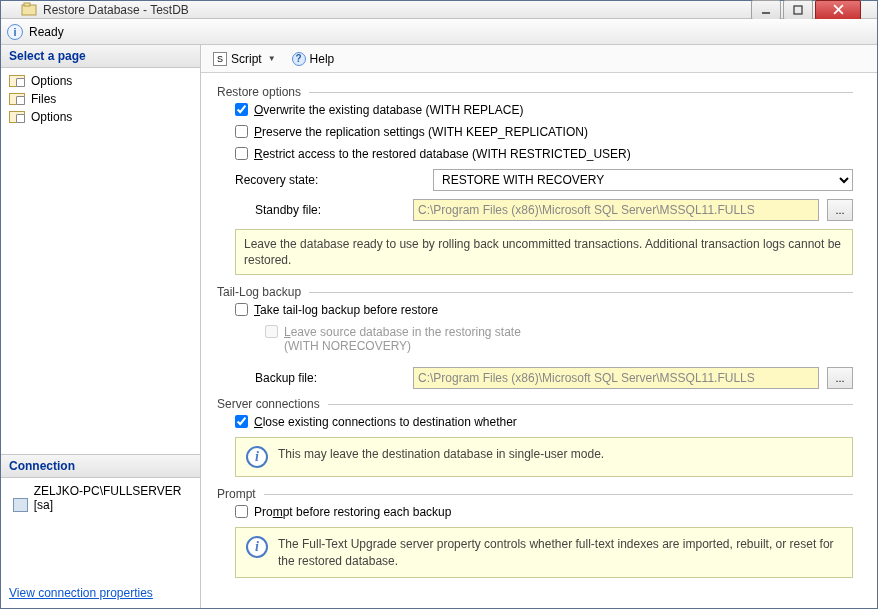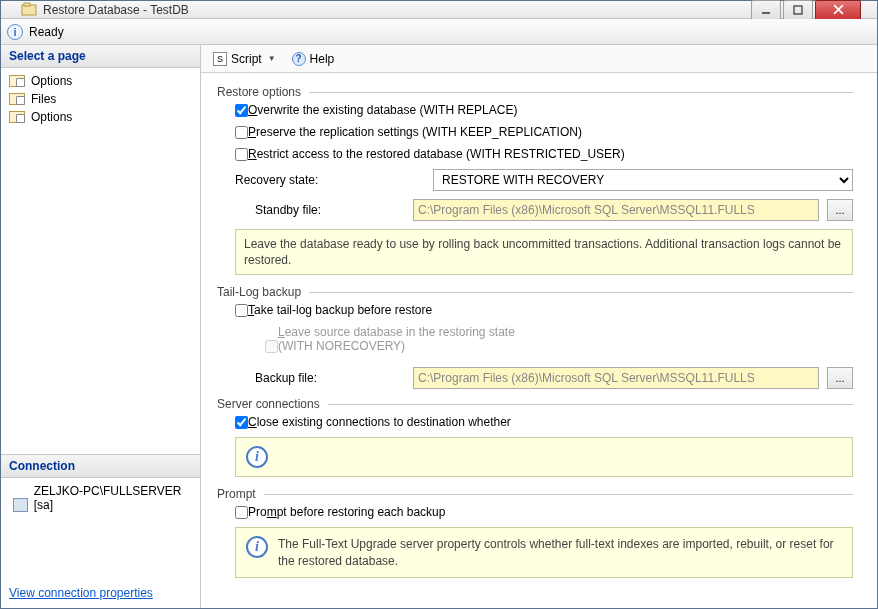--- a/index.html
+++ b/index.html
@@ -27,21 +27,21 @@
 .link { color: #0b57d0; text-decoration: underline; padding: 8px; cursor: pointer; display: inline-block; margin-top: 20px; }
 .main { flex: 1; display: flex; flex-direction: column; min-width: 0; }
 .toolbar { height: 28px; border-bottom: 1px solid #d0d0d0; display: flex; align-items: center; gap: 8px; padding: 0 8px; background: #fafafa; }
 .tbtn { display: flex; align-items: center; gap: 4px; padding: 2px 4px; cursor: default; }
 .tbtn .tico { width: 14px; height: 14px; border: 1px solid #888; background: #fff; font-size: 9px; display: flex; align-items: center; justify-content: center; }
 .tbtn .drop { font-size: 8px; color: #444; margin-left: 2px; }
 .helpico { width: 14px; height: 14px; border: 1px solid #5a8fd6; border-radius: 50%; background: #dceaff; color: #2a5fa6; font-size: 10px; font-weight: bold; display: flex; align-items: center; justify-content: center; }
 .content { flex: 1; overflow: auto; padding: 8px 24px 8px 16px; }
 .group-title { color: #444; margin: 4px 0 0 0; display: flex; align-items: center; gap: 8px; }
 .group-title .line { flex: 1; height: 1px; background: #c8c8c8; }
-.chkrow { display: flex; align-items: flex-end; padding: 4px 2px 4px 18px; }
+.chkrow { display: flex; align-items: flex-start; gap: 6px; padding: 4px 2px 4px 18px; }
 input[type=checkbox] { width: 13px; height: 13px; }
 .lbl { color: #000; }
 .lbl .ul { text-decoration: underline; }
 .disabled { color: #9a9a9a; }
 .formrow { display: flex; align-items: center; padding: 4px 0 4px 18px; gap: 8px; }
 .formrow .flabel { width: 190px; }
 .formrow .flabel2 { width: 170px; padding-left: 20px; }
 select, input[type=text] { font: inherit; height: 22px; border: 1px solid #aaa; padding: 0 4px; background: #fff; }
 select { flex: 1; }
 input[type=text] { flex: 1; }
@@ -176,20 +176,21 @@
         <div class="group-title">
             <span>Server connections</span>
             <div class="line"></div>
           </div>
         <div class="chkrow">
             <input type="checkbox" checked="" style="">
             <label class="lbl"><span class="ul">C</span><span>lose existing connections to destination whether</span></label>
           </div>
         <div class="infobox withicon">
           <div class="infoicon">i</div>
+          <div>This may leave the destination database in single-user mode.</div>
         </div>
 
         <div class="group-title">
             <span>Prompt</span>
             <div class="line"></div>
           </div>
         <div class="chkrow">
             <input type="checkbox" style="">
             <label class="lbl"><span>Pro</span><span class="ul">m</span><span>pt before restoring each backup</span></label>
           </div>

